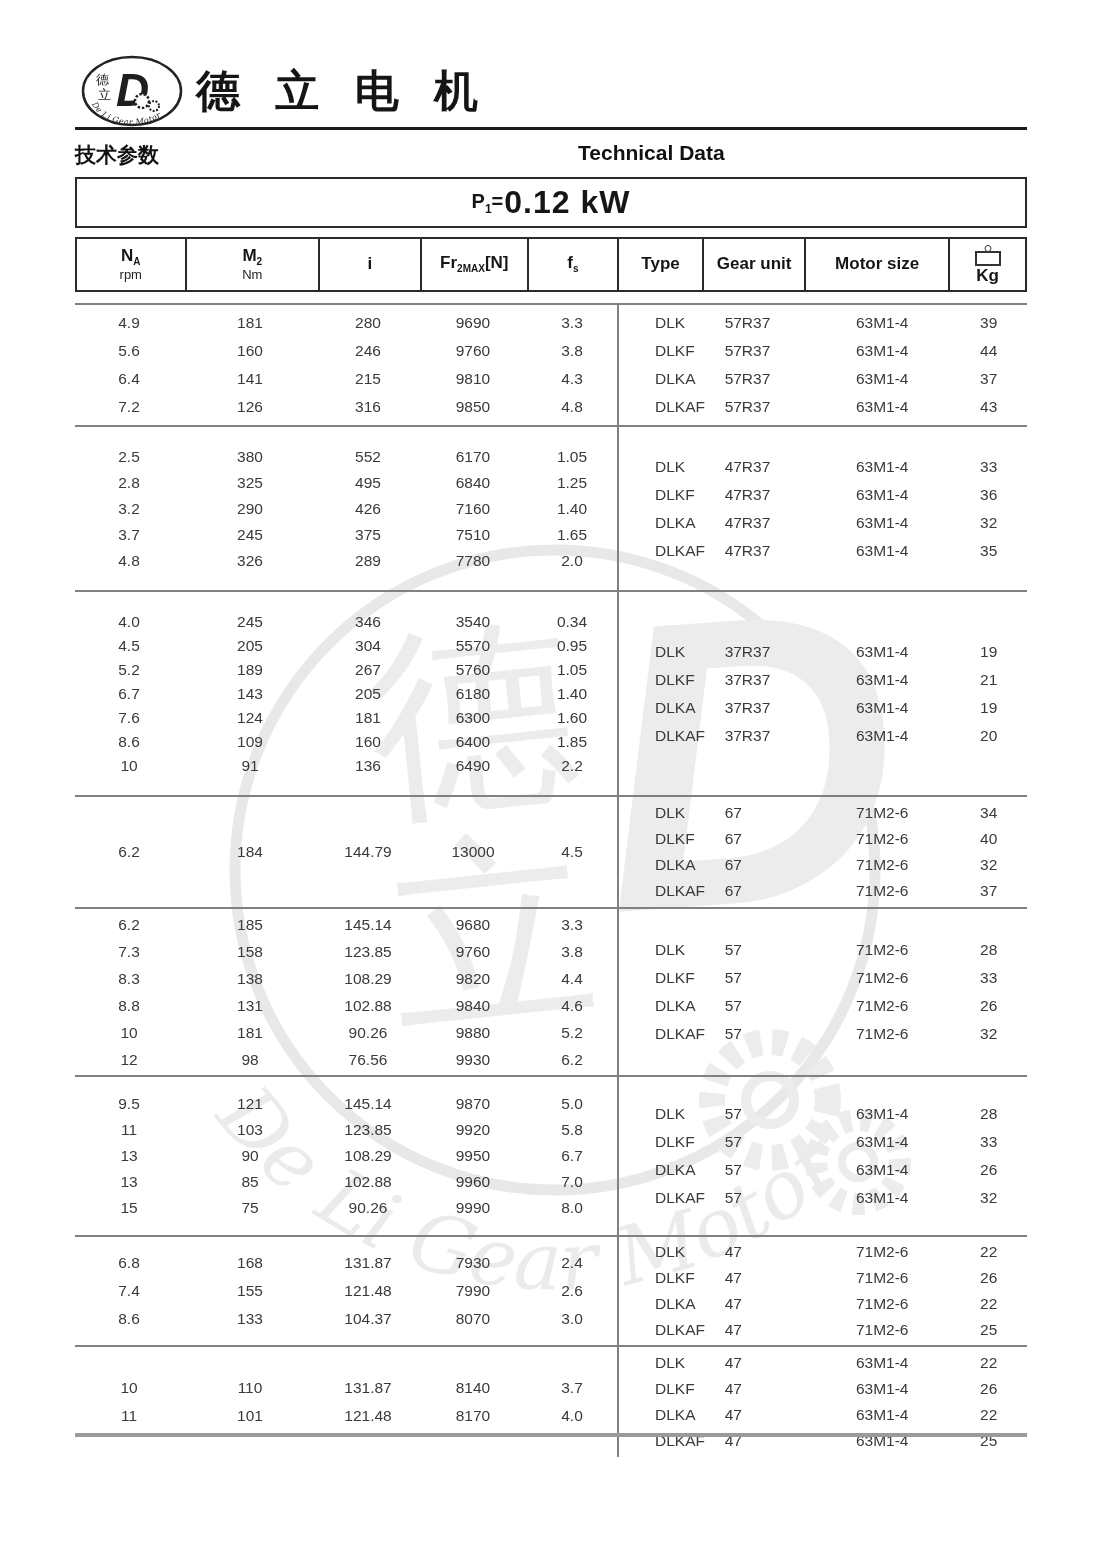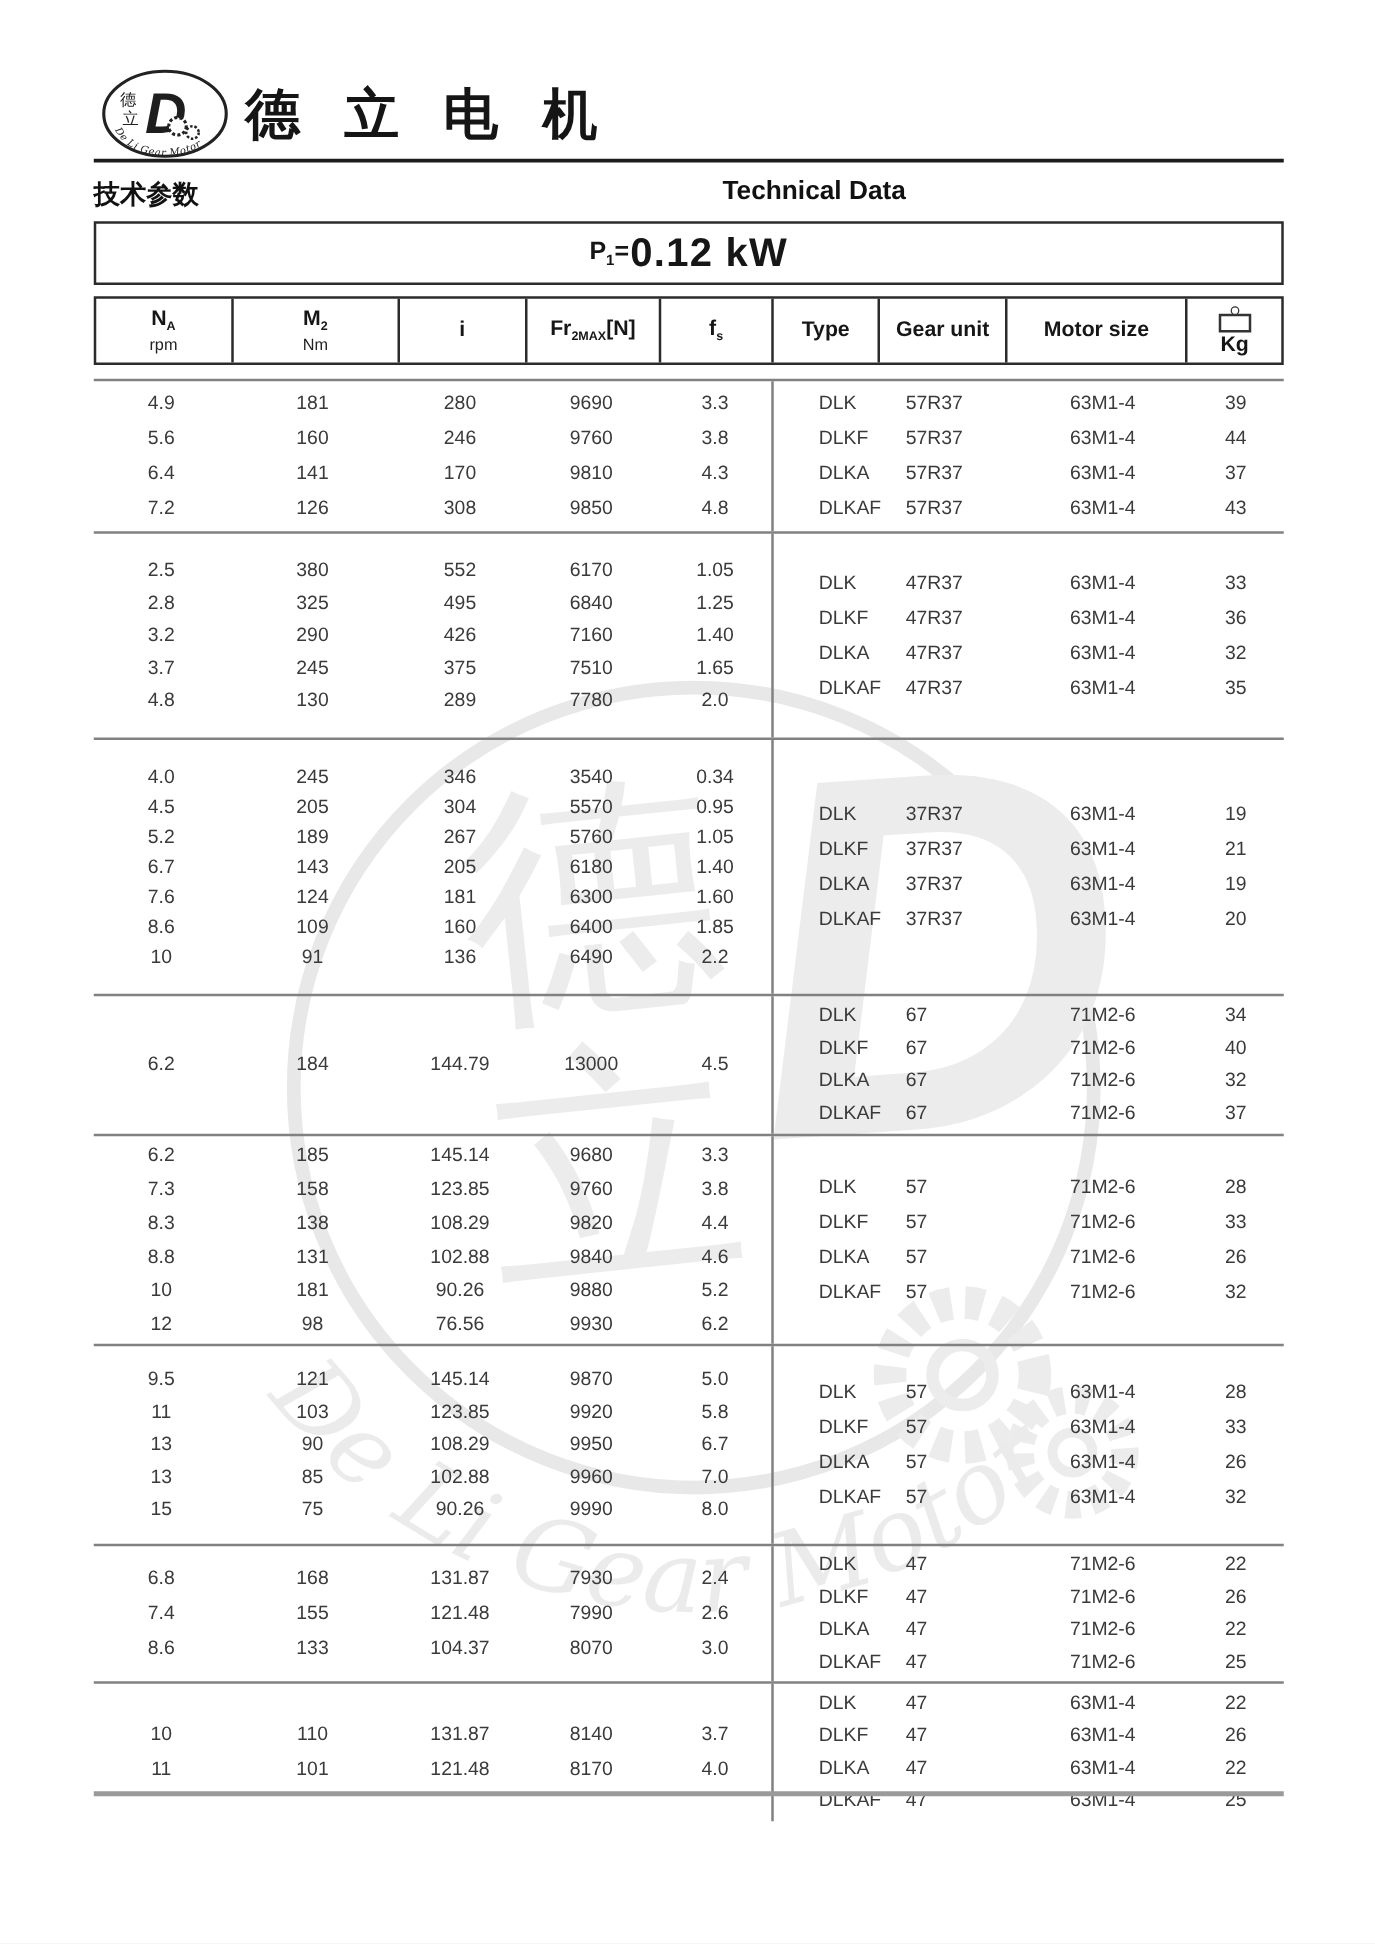--- a/index.html
+++ b/index.html
@@ -160,28 +160,28 @@
           <div class="lrow" style="height: 28px;">
             <div class="cell lcell" style="width: 108px;">5.6</div>
             <div class="cell lcell" style="width: 134px;">160</div>
             <div class="cell lcell" style="width: 102px;">246</div>
             <div class="cell lcell" style="width: 108px;">9760</div>
             <div class="cell lcell" style="width: 90px;">3.8</div>
           </div>
           <div class="lrow" style="height: 28px;">
             <div class="cell lcell" style="width: 108px;">6.4</div>
             <div class="cell lcell" style="width: 134px;">141</div>
-            <div class="cell lcell" style="width: 102px;">170</div>
+            <div class="cell lcell" style="width: 102px;">215</div>
             <div class="cell lcell" style="width: 108px;">9810</div>
             <div class="cell lcell" style="width: 90px;">4.3</div>
           </div>
           <div class="lrow" style="height: 28px;">
             <div class="cell lcell" style="width: 108px;">7.2</div>
             <div class="cell lcell" style="width: 134px;">126</div>
-            <div class="cell lcell" style="width: 102px;">308</div>
+            <div class="cell lcell" style="width: 102px;">316</div>
             <div class="cell lcell" style="width: 108px;">9850</div>
             <div class="cell lcell" style="width: 90px;">4.8</div>
           </div>
         </div>
         <div class="half right">
           <div class="rrow" style="height: 28px;">
             <div class="cell rcell" style="width: 70px;">DLK</div>
             <div class="cell rcell" style="width: 132px;">57R37</div>
             <div class="cell rcell" style="width: 95px;">63M1-4</div>
             <div class="cell rcell kgc" style="width: 77px;">39</div>
@@ -231,21 +231,21 @@
           </div>
           <div class="lrow" style="height: 26px;">
             <div class="cell lcell" style="width: 108px;">3.7</div>
             <div class="cell lcell" style="width: 134px;">245</div>
             <div class="cell lcell" style="width: 102px;">375</div>
             <div class="cell lcell" style="width: 108px;">7510</div>
             <div class="cell lcell" style="width: 90px;">1.65</div>
           </div>
           <div class="lrow" style="height: 26px;">
             <div class="cell lcell" style="width: 108px;">4.8</div>
-            <div class="cell lcell" style="width: 134px;">130</div>
+            <div class="cell lcell" style="width: 134px;">326</div>
             <div class="cell lcell" style="width: 102px;">289</div>
             <div class="cell lcell" style="width: 108px;">7780</div>
             <div class="cell lcell" style="width: 90px;">2.0</div>
           </div>
         </div>
         <div class="half right">
           <div class="rrow" style="height: 28px;">
             <div class="cell rcell" style="width: 70px;">DLK</div>
             <div class="cell rcell" style="width: 132px;">47R37</div>
             <div class="cell rcell" style="width: 95px;">63M1-4</div>

